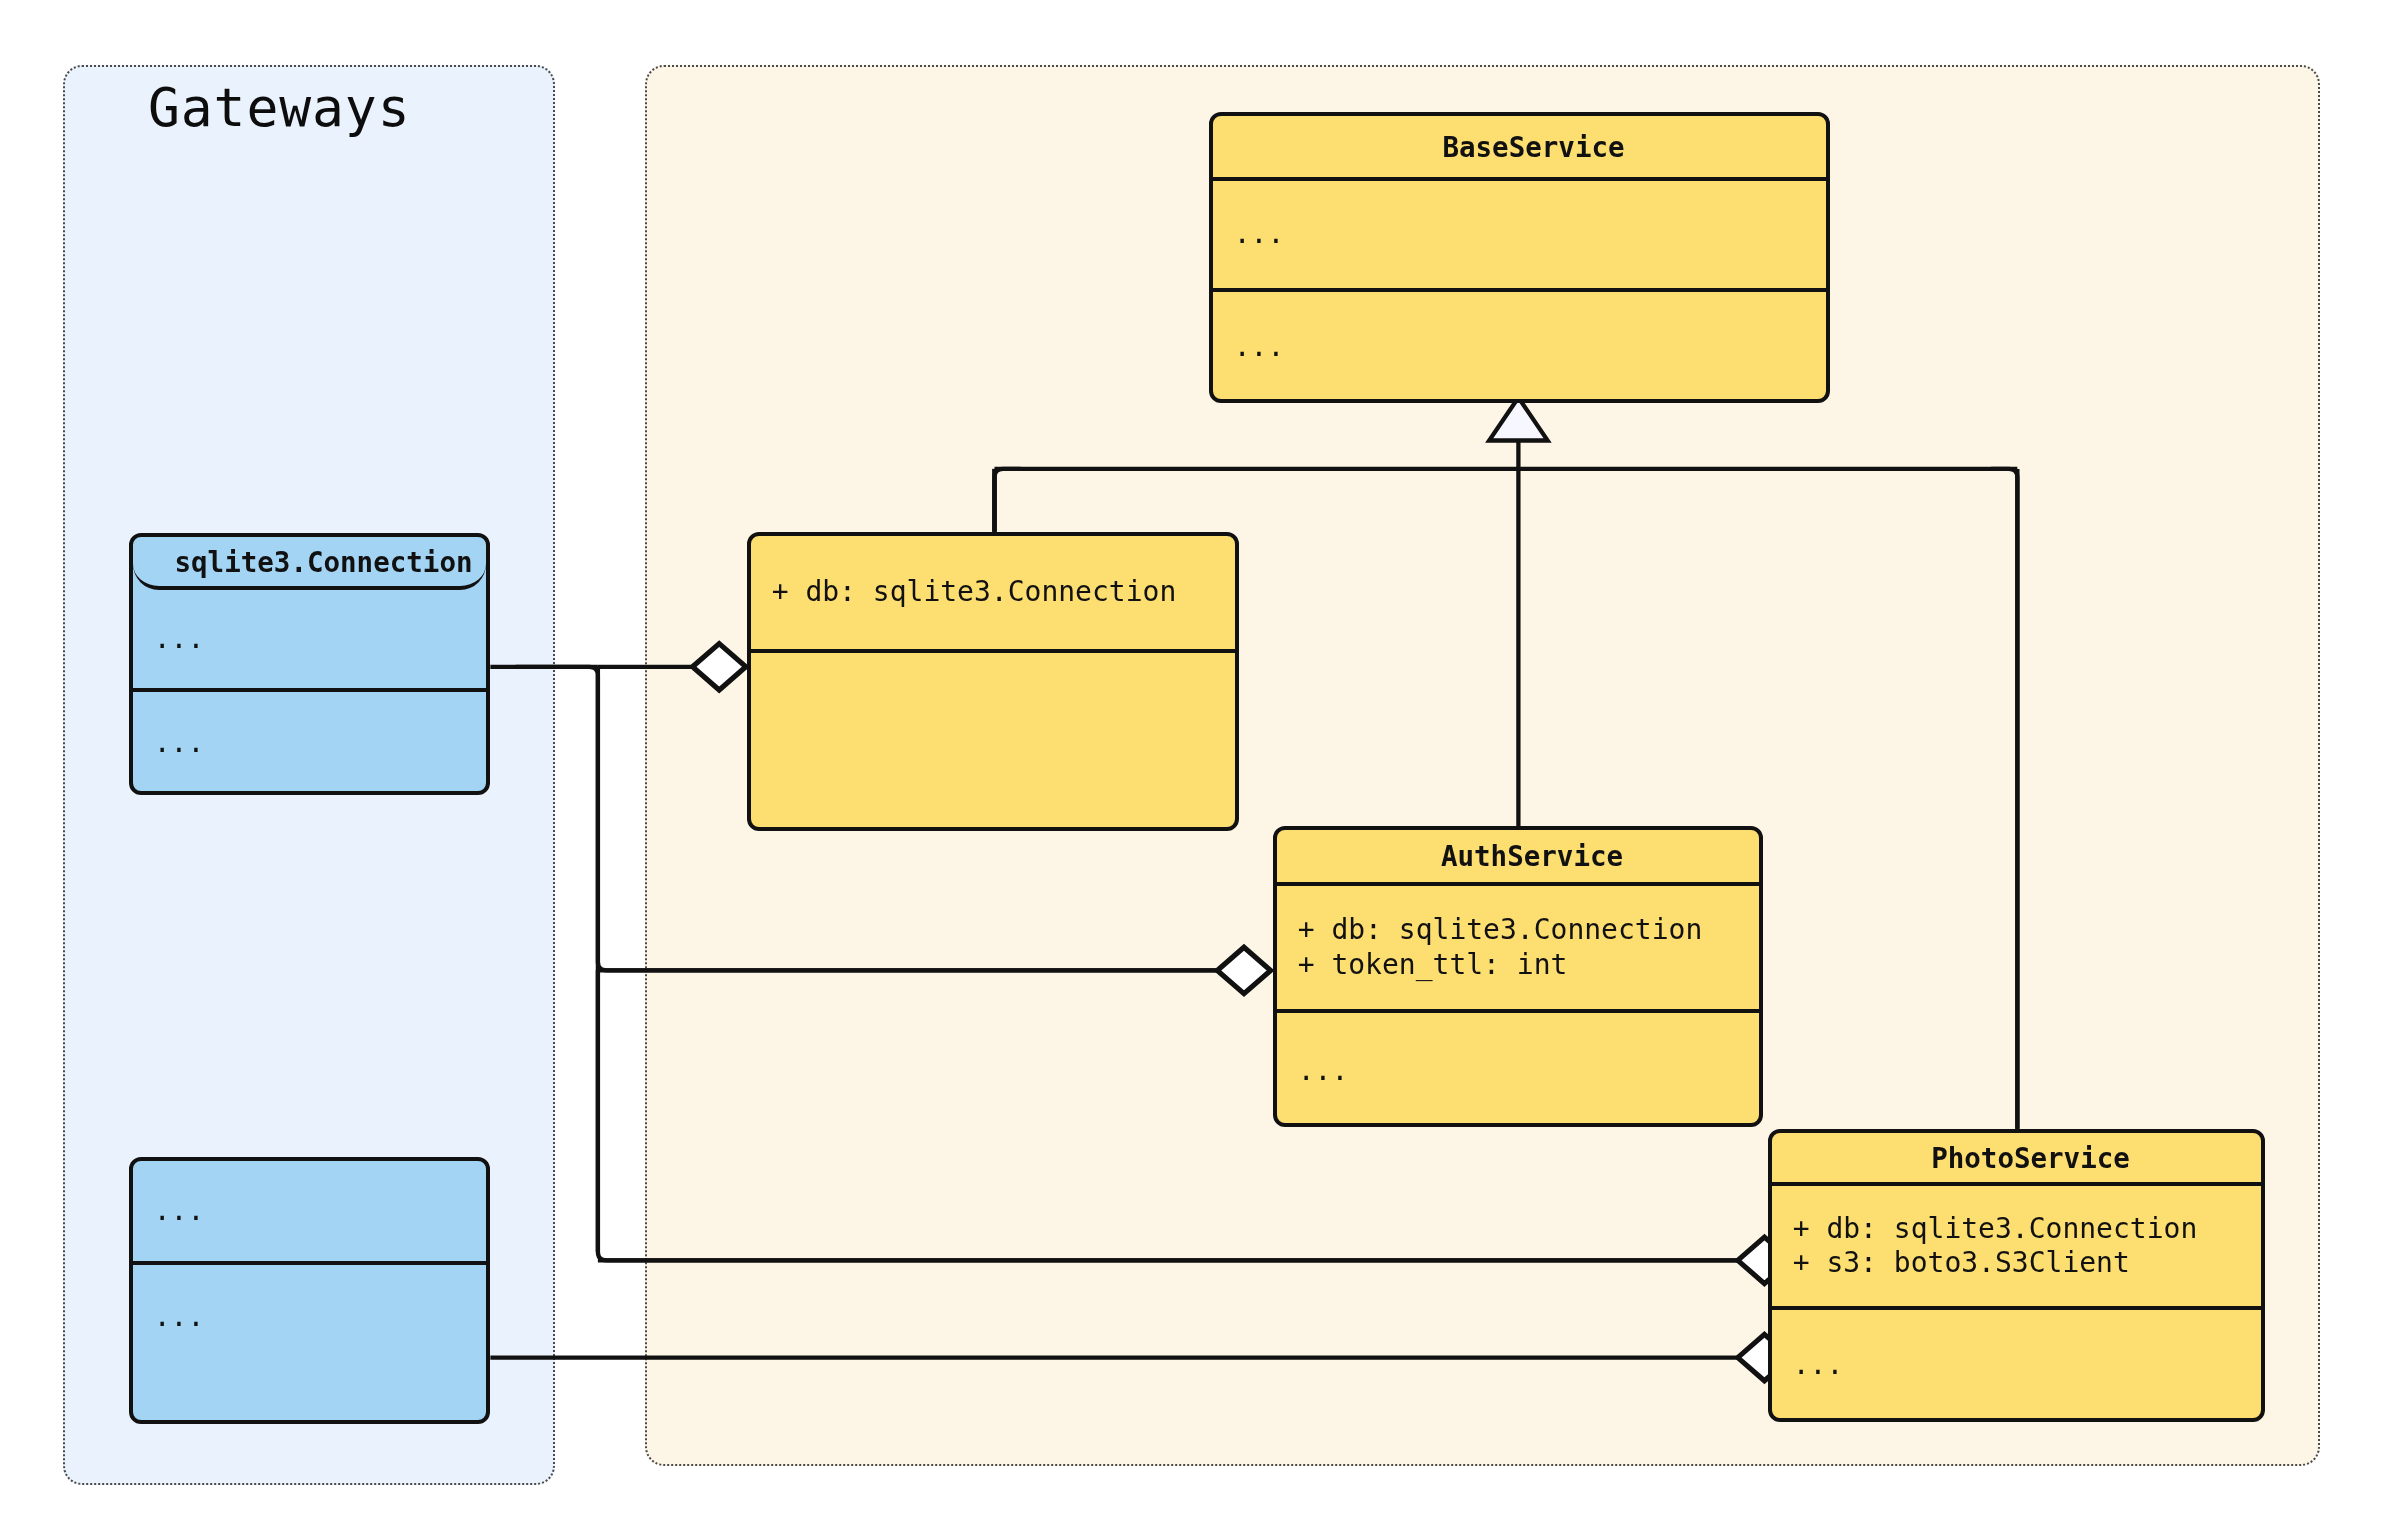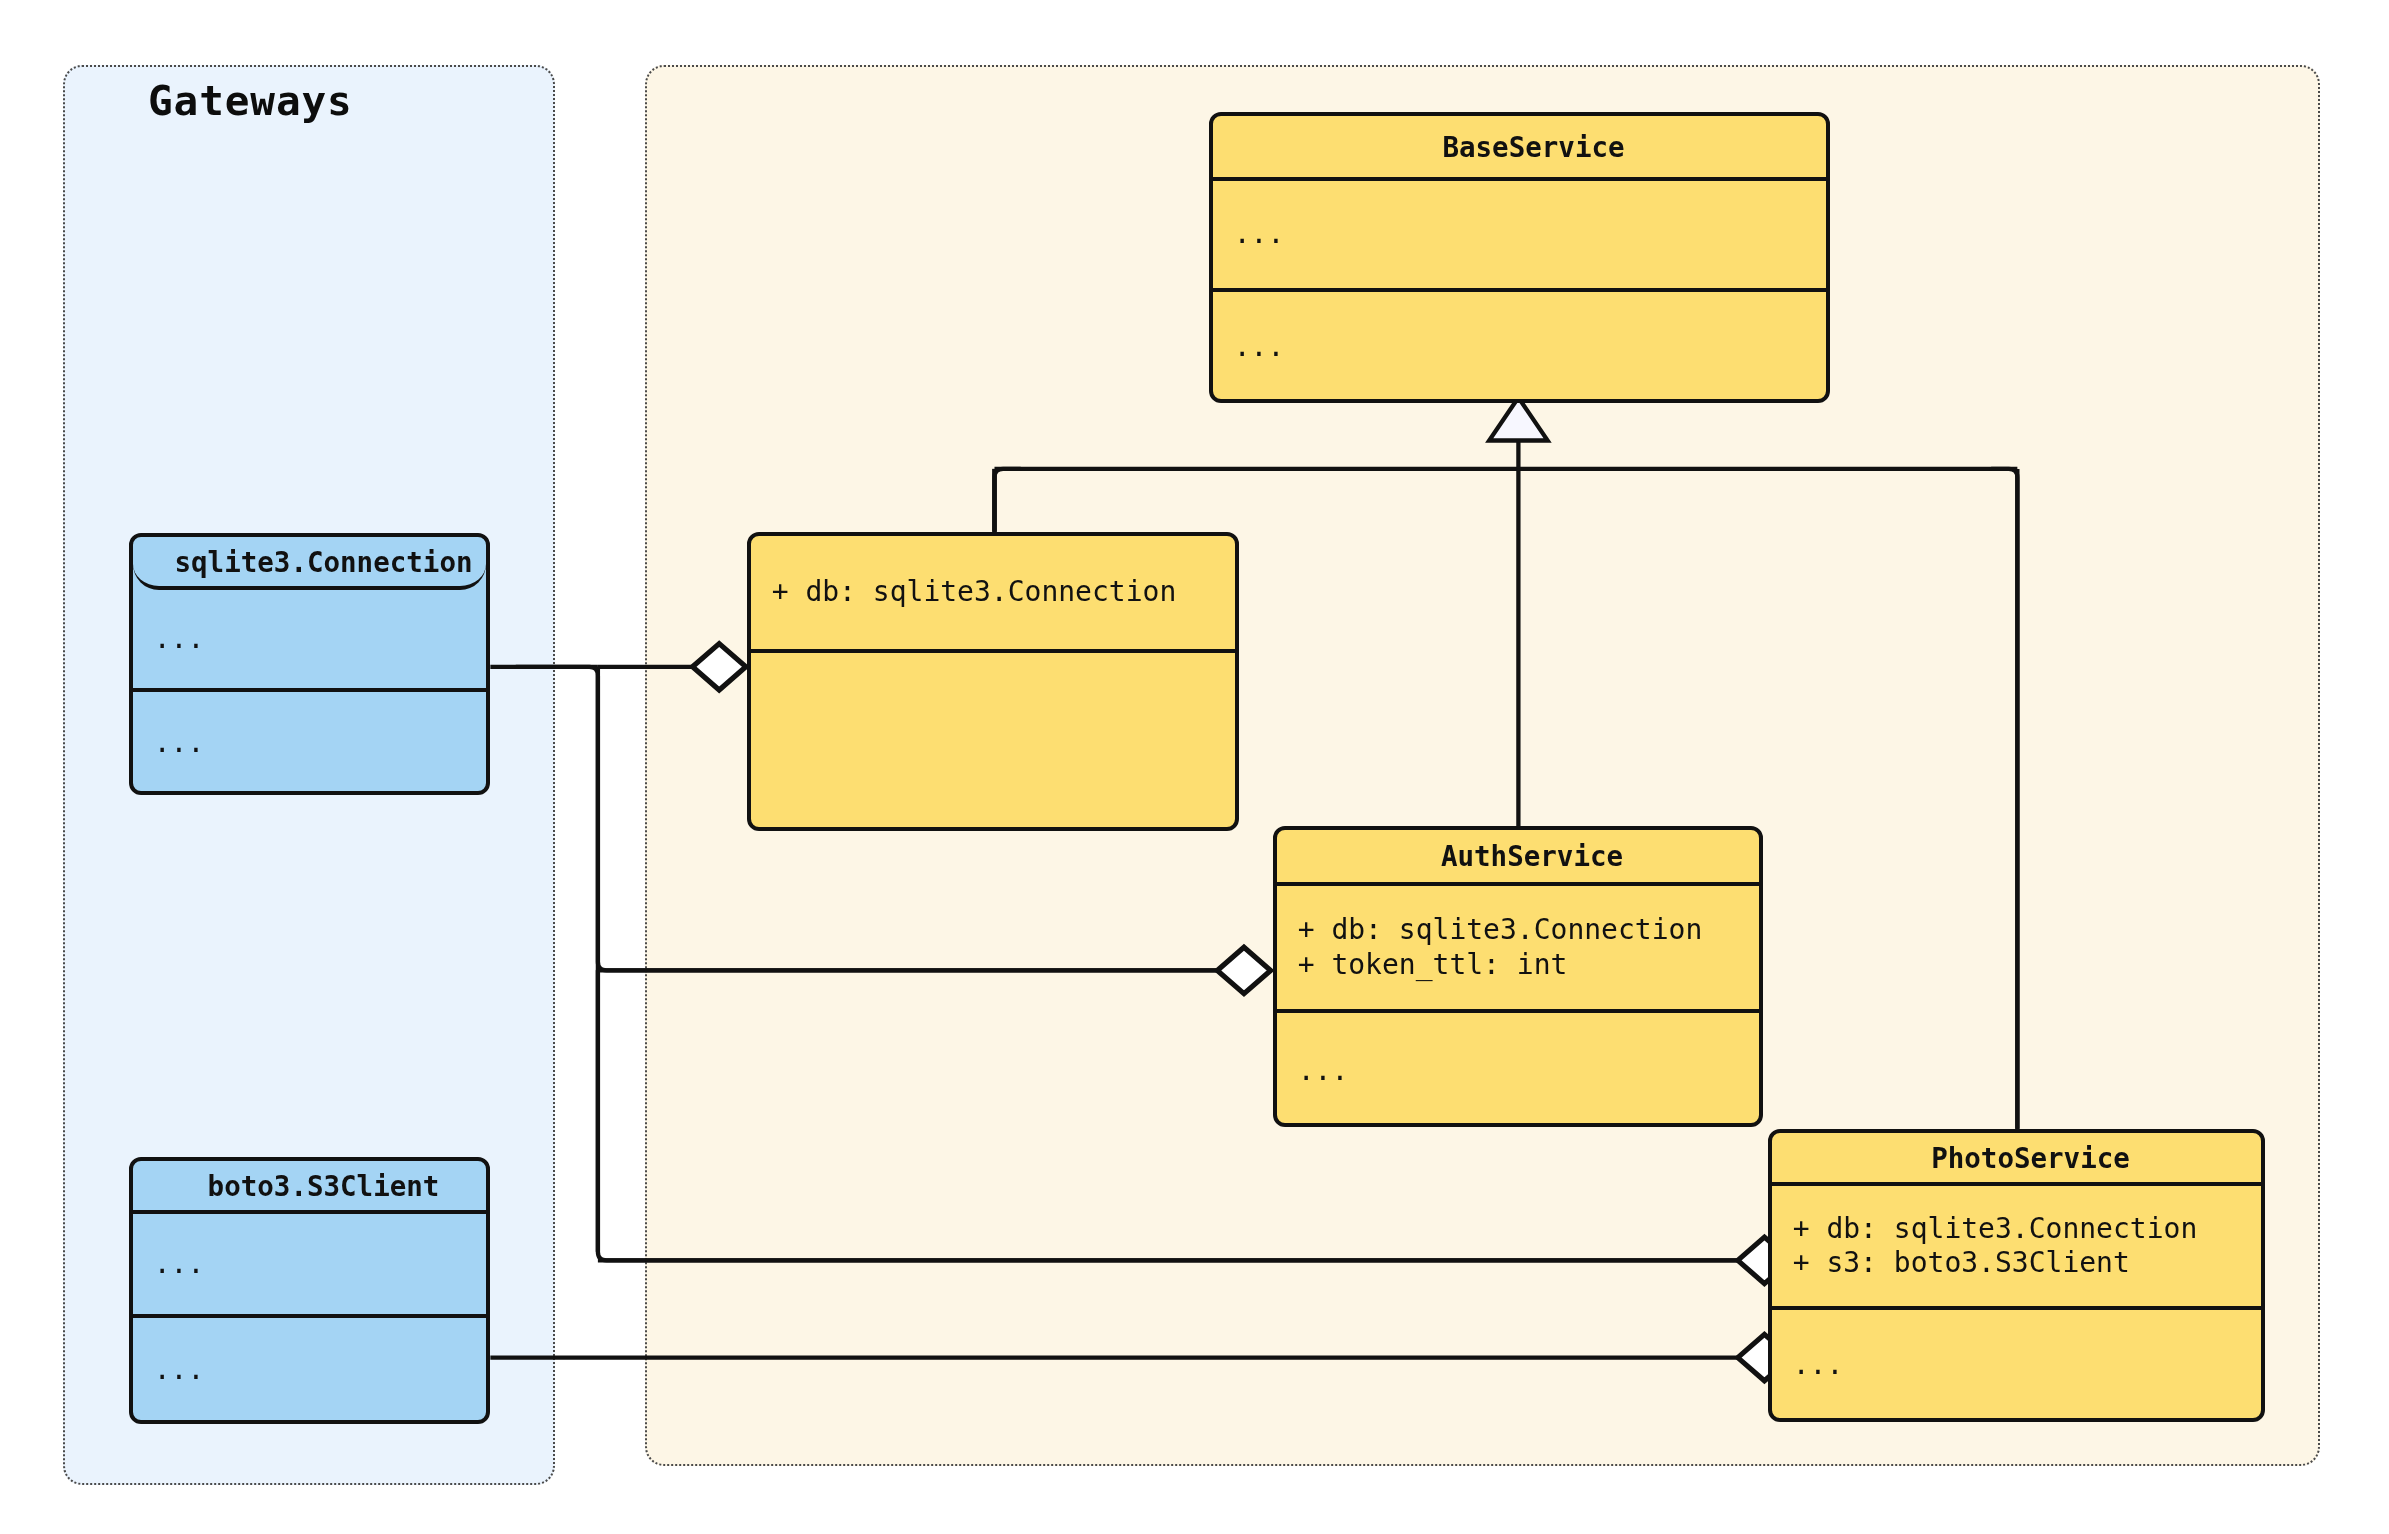--- a/index.html
+++ b/index.html
@@ -1,20 +1,20 @@
 <!DOCTYPE html>
 <html style="font-size:13.8px"><head>
 <meta charset="utf-8">
 <title>UML Class Diagram</title>
 <style>
   html,body{margin:0;padding:0;background:#ffffff;}
   body{width:2389px;height:1534px;font-family:"DejaVu Sans Mono",monospace;position:relative;overflow:hidden;}
   #stage{position:absolute;left:0;top:0;width:2389px;height:1534px;}
   .panel{position:absolute;border:2.6px dotted #4a4a4a;border-radius:19px;box-sizing:border-box;}
-  .panel-title{position:absolute;font-family:"DejaVu Sans Mono",monospace;font-weight:bold;font-size:41px;color:#0d0d0d;letter-spacing:0.9px;white-space:nowrap;}
+  .panel-title{position:absolute;font-family:"DejaVu Sans Mono",monospace;font-weight:normal;font-size:53px;color:#0d0d0d;letter-spacing:0.9px;white-space:nowrap;}
   .umlbox{position:absolute;border:4.3px solid #111111;border-radius:12px;box-sizing:border-box;overflow:hidden;}
   .umlbox .cls-title{font-family:"DejaVu Sans Mono",monospace;font-weight:bold;font-size:27.5px;color:#111;text-align:center;display:flex;align-items:center;justify-content:center;box-sizing:border-box;border-bottom:4.3px solid #111;width:100%;padding-left:28px;}
   .umlbox .cmp{font-family:"DejaVu Sans Mono",monospace;font-size:28px;color:#111;display:flex;align-items:center;box-sizing:border-box;padding-left:20.7px;width:100%;white-space:pre;line-height:1.22;}
   .umlbox .cmp.bord{border-bottom:4.3px solid #111;}
   svg.edges{position:absolute;left:0;top:0;width:2389px;height:1534px;pointer-events:none;}
 </style>
 </head>
 <body>
 
 <div id="stage">
@@ -68,21 +68,20 @@
     </g>
   </svg>
 
   <div class="umlbox" style="left:129px;top:533px;width:361px;height:262px;background:#A4D4F4;">
     <div class="cls-title" style="height:53px;border-radius:26px;">sqlite3.Connection</div>
     <div class="cmp bord" style="height:102px;">...</div>
     <div class="cmp" style="height:102px;">...</div>
   </div>
 
   <div class="umlbox" style="left:129px;top:1157px;width:361px;height:267px;background:#A4D4F4;">
-    <div class="cls-title" style="height:53px;">boto3.S3Client</div>
     <div class="cmp bord" style="height:104px;">...</div>
     <div class="cmp" style="height:104px;">...</div>
   </div>
 
   <div class="umlbox" style="left:1209px;top:112px;width:621px;height:291px;background:#FDDE71;">
     <div class="cls-title" style="height:65px;">BaseService</div>
     <div class="cmp bord" style="height:111px;">...</div>
     <div class="cmp" style="height:111px;">...</div>
   </div>
 

